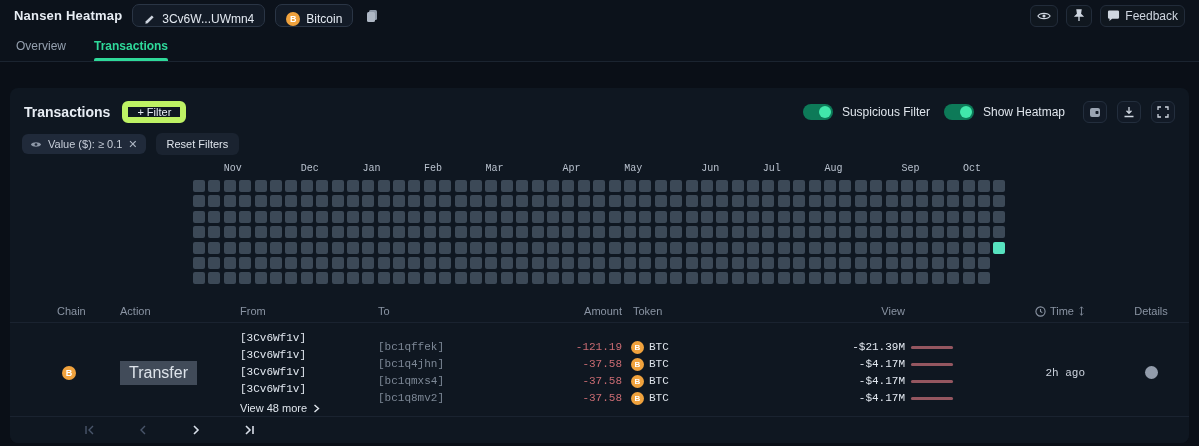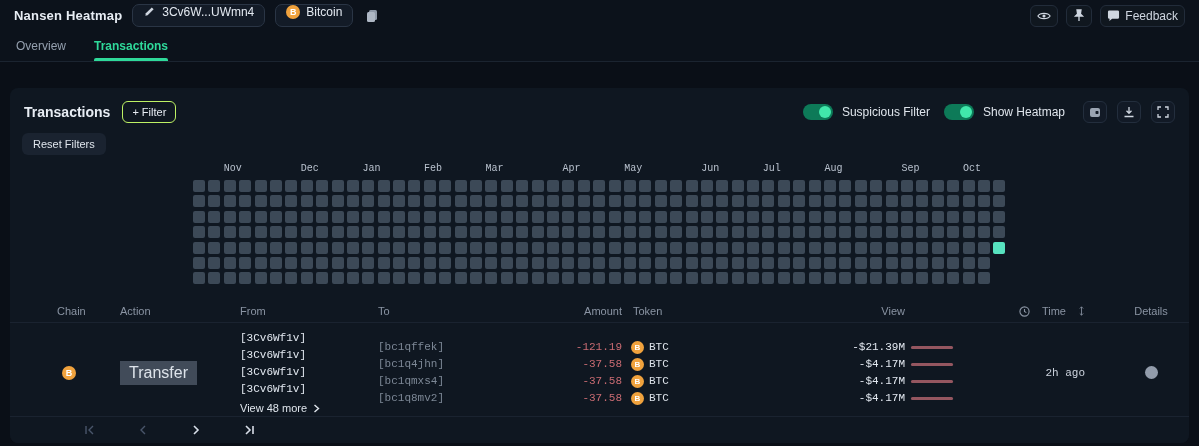--- a/index.html
+++ b/index.html
@@ -12,21 +12,21 @@
   }
   .mono { font-family:Liberation Mono, monospace; }
 
   
   .app-header {
     height:31px; background:#0c121b;
     display:flex; align-items:center; padding:0 14px; gap:10px;
   }
   .app-title { font-size:13px; font-weight:bold; letter-spacing:.2px; }
   .pill {
-    display:flex; align-items:flex-start; gap:6px;
+    display:flex; align-items:flex-end; gap:6px;
     border:1px solid #2a3545; background:#131b27;
     border-radius:7px; height:23px; padding:0 10px;
     font-size:12px; color:#e3e9f1; cursor:pointer;
   }
   .icon-sm { width:13px; height:13px; display:inline-flex; align-items:center; justify-content:center; }
   .btc-circle {
     width:14px; height:14px; border-radius:50%;
     background:#f0a23d; color:#fff;
     display:inline-flex; align-items:center; justify-content:center;
     font-size:9px; font-weight:bold; flex:0 0 auto;
@@ -51,21 +51,21 @@
   .tab.active::after { content:""; position:absolute; left:0; right:0; bottom:0; height:3px; background:#2fd99a; border-radius:2px 2px 0 0; }
 
   
   .panel {
     position:absolute; left:10px; right:10px; top:88px; bottom:3px;
     background:#0f1721; border-radius:8px; overflow:hidden;
   }
   .panel-head { display:flex; align-items:center; padding:13px 14px 0 14px; }
   .panel-title { font-size:14px; font-weight:bold; }
   .filter-btn {
-    margin-left:12px; border:1px solid #bef264; border-radius:6px;
+    margin-left:12px; border:6px solid #bef264; border-radius:6px;
     background:transparent; color:#e8edf4; font-size:11px;
     height:22px; padding:0 9px; display:flex; align-items:center; gap:4px; cursor:pointer;
   }
   .panel-head-right { margin-left:auto; display:flex; align-items:center; gap:14px; }
   .toggle-wrap { display:flex; align-items:center; gap:9px; font-size:12px; color:#dfe5ec; cursor:pointer; }
   .toggle {
     width:30px; height:16px; border-radius:9px; background:#0d7a58; position:relative; flex:0 0 auto;
   }
   .toggle::after {
     content:""; position:absolute; right:2px; top:2px;
@@ -107,21 +107,21 @@
     display:grid;
     grid-template-columns:110px 120px 138px 146px 98px 88px 243px 160px 1fr;
     align-items:center;
   }
   .t-head { height:22px; font-size:11px; color:#8a94a3; }
   .t-head > div { display:flex; align-items:center; }
   .h-chain { padding-left:47px; }
   .h-amount { justify-content:flex-end; }
   .h-token { padding-left:11px; }
   .h-value { justify-content:flex-end; padding-right:48px; }
-  .h-time { justify-content:flex-end; padding-right:28px; gap:12px; cursor:pointer; }
+  .h-time { justify-content:flex-end; padding-right:28px; gap:4px; cursor:pointer; }
   .h-details { justify-content:center; }
 
   .group { border-top:1px solid #1a2330; padding:6px 0; position:relative; }
   .g-chain { align-self:stretch; display:flex; align-items:center; padding-left:52px; }
   .g-action { align-self:stretch; display:flex; align-items:center; }
   .action-chip {
     background:#414b59; color:#dde3ea; font-size:16px;
     border-radius:0; padding:3px 9px;
   }
   .subrows { display:flex; flex-direction:column; }
@@ -249,20 +249,30 @@
             <svg width="12" height="12" viewBox="0 0 12 12" stroke="#cfd6e0" stroke-width="1.3" fill="none">
                 <path d="M1 4 V1 H4 M8 1 H11 V4 M11 8 V11 H8 M4 11 H1 V8"></path>
               </svg>
           </span>
         </div>
       </div>
     </div>
   </div>
 
   <div class="chips-row">
+    <div class="chip">
+      <span>
+        <svg width="12" height="9" viewBox="0 0 14 10">
+            <path d="M1 5 C3 1.5 11 1.5 13 5 C11 8.5 3 8.5 1 5 Z" fill="#8f99a8"></path>
+            <circle cx="7" cy="5" r="1.6" fill="#202a3a"></circle>
+          </svg>
+      </span>
+      <span>Value ($): ≥ 0.1</span>
+      <span class="x">✕</span>
+    </div>
     <button class="reset-btn">Reset Filters</button>
   </div>
 
   <div class="heatmap-wrap">
     <div class="hm-months mono" id="hm-months">
         <span class="hm-month" style="left: 30.8px;">Nov</span>
         <span class="hm-month" style="left: 107.8px;">Dec</span>
         <span class="hm-month" style="left: 169.4px;">Jan</span>
         <span class="hm-month" style="left: 231px;">Feb</span>
         <span class="hm-month" style="left: 292.6px;">Mar</span>

